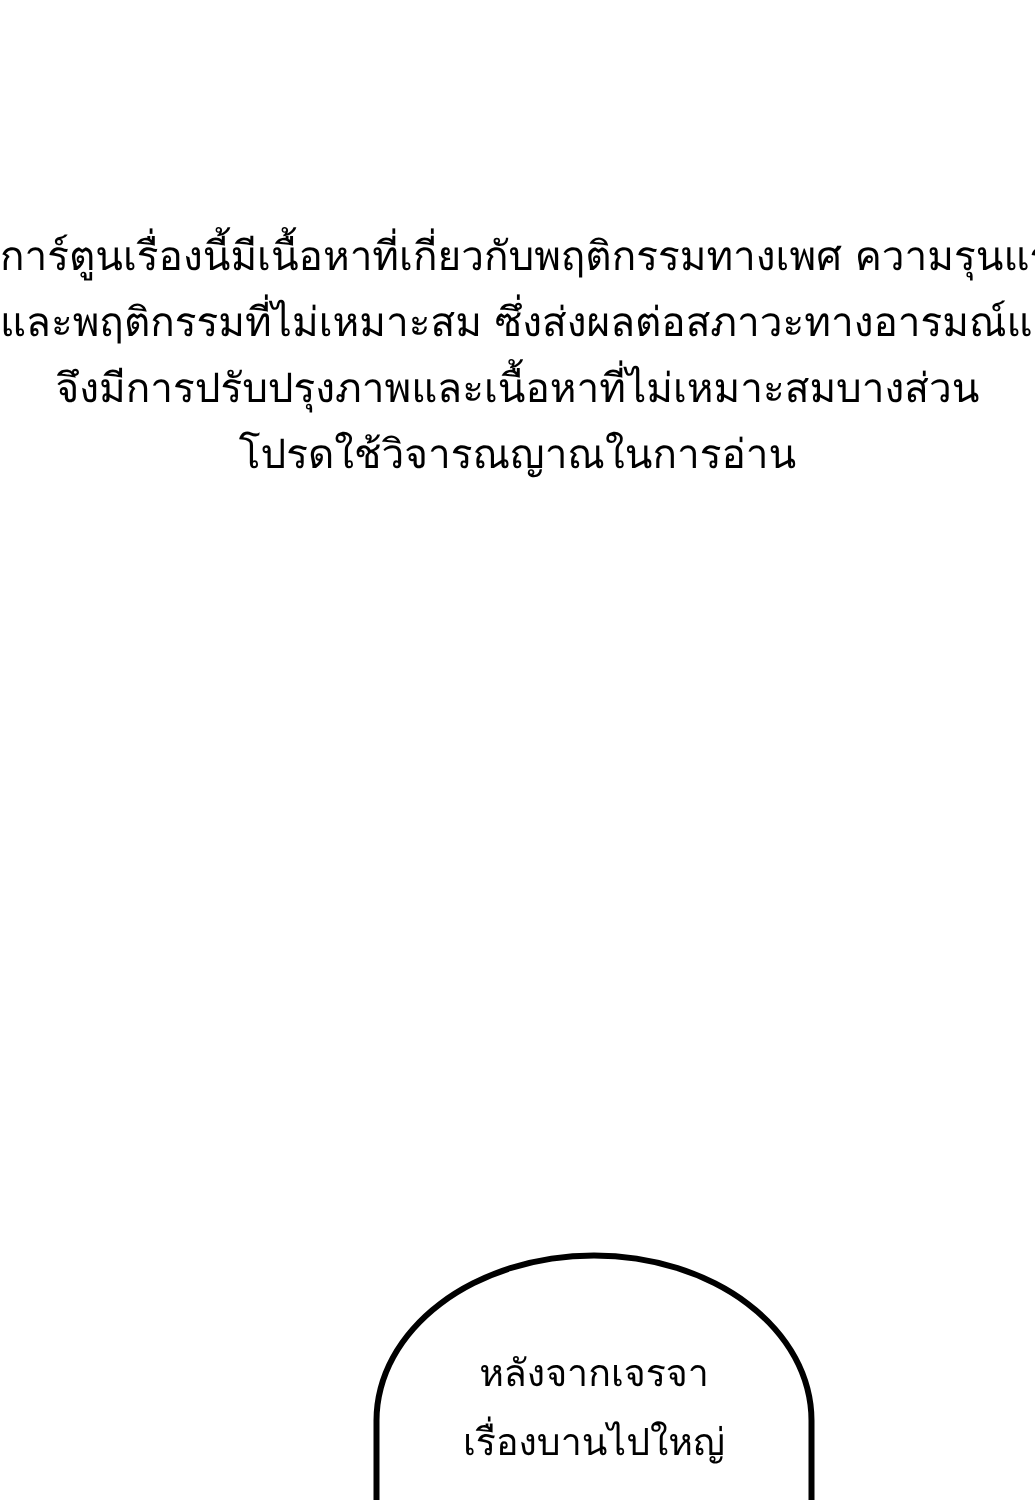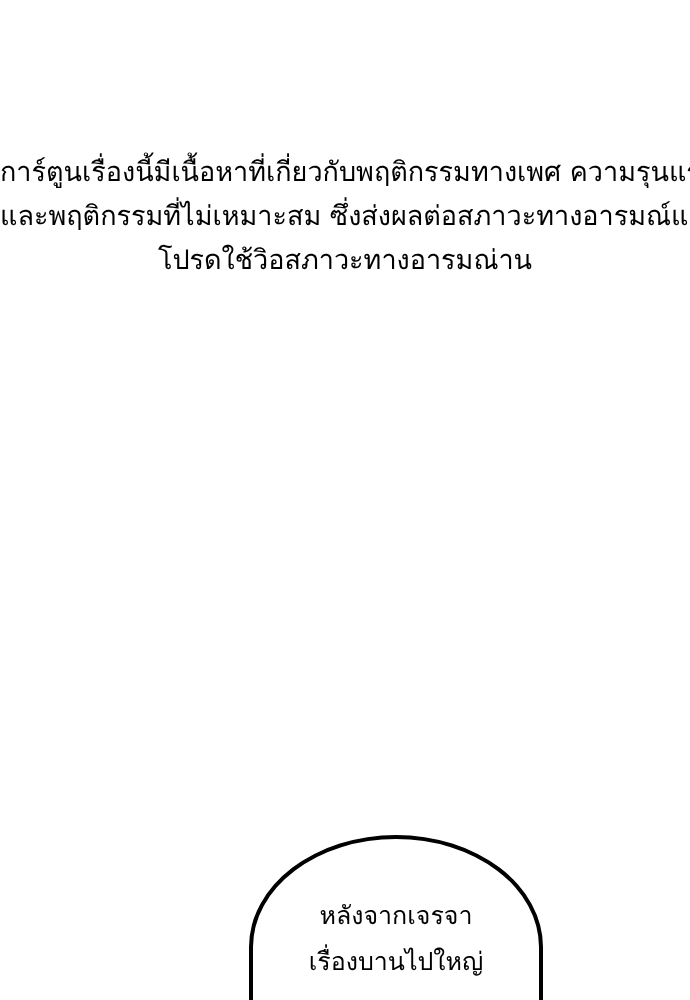--- a/index.html
+++ b/index.html
@@ -56,21 +56,22 @@
   }
 </style>
 </head>
 <body>
 
 <div id="page">
 
   <div class="warning">
     <div class="wline">การ์ตูนเรื่องนี้มีเนื้อหาที่เกี่ยวกับพฤติกรรมทางเพศ ความรุนแรง</div>
     <div class="wline">และพฤติกรรมที่ไม่เหมาะสม ซึ่งส่งผลต่อสภาวะทางอารมณ์และจิตใจ</div>
-    <div class="wline">โปรดใช้วิอสภาวะทางอารมณ่าน</div>
+    <div class="wline">จึงมีการปรับปรุงภาพและเนื้อหาที่ไม่เหมาะสมบางส่วน</div>
+    <div class="wline">โปรดใช้วิจารณญาณในการอ่าน</div>
   </div>
 
   <div class="bubble">
     <div class="bubble-text">
       <div class="bline">หลังจากเจรจา</div>
       <div class="bline">เรื่องบานไปใหญ่</div>
     </div>
   </div>
 
 </div>

